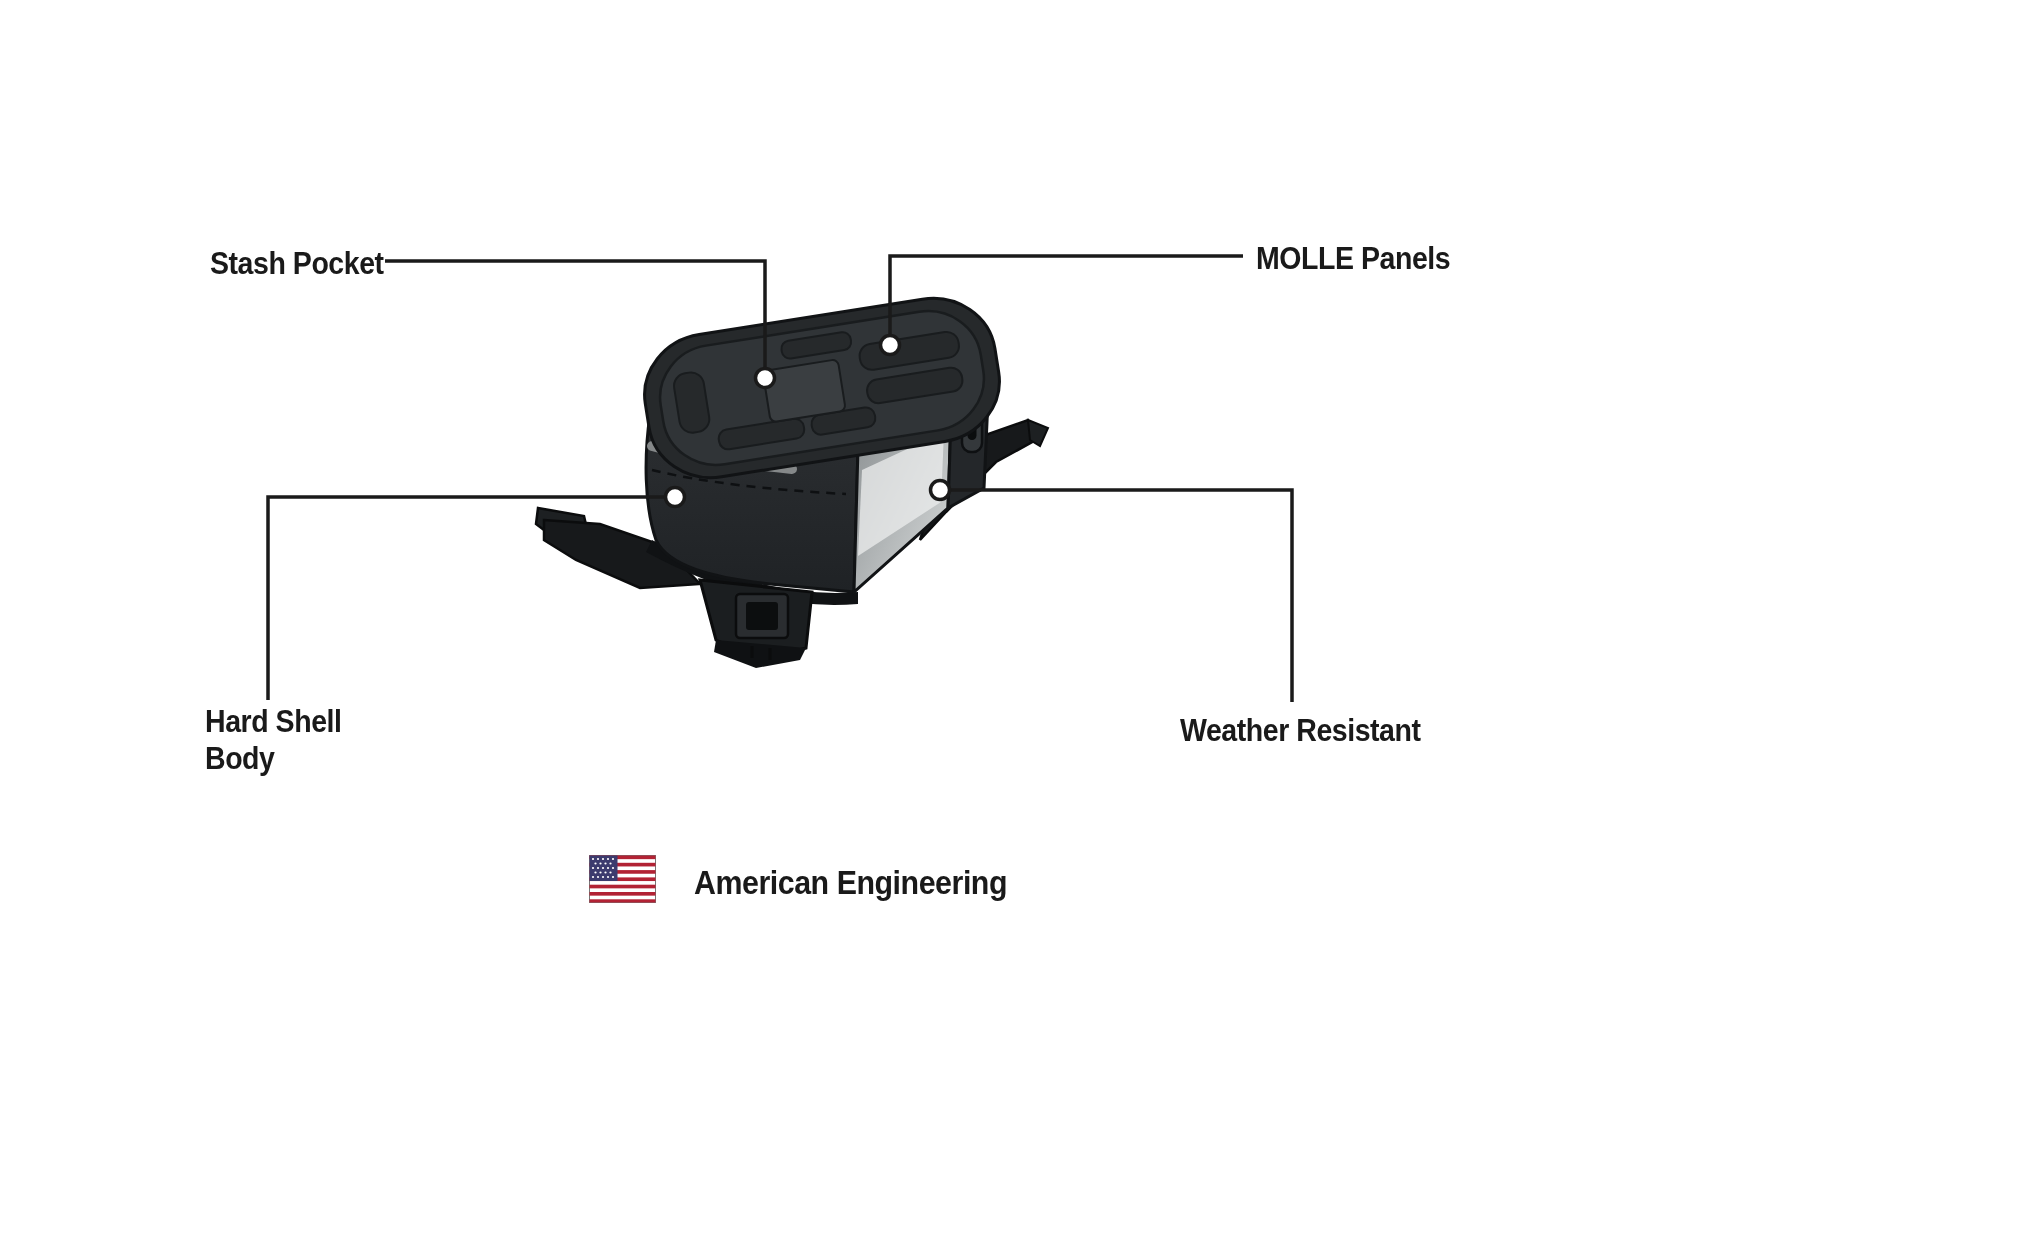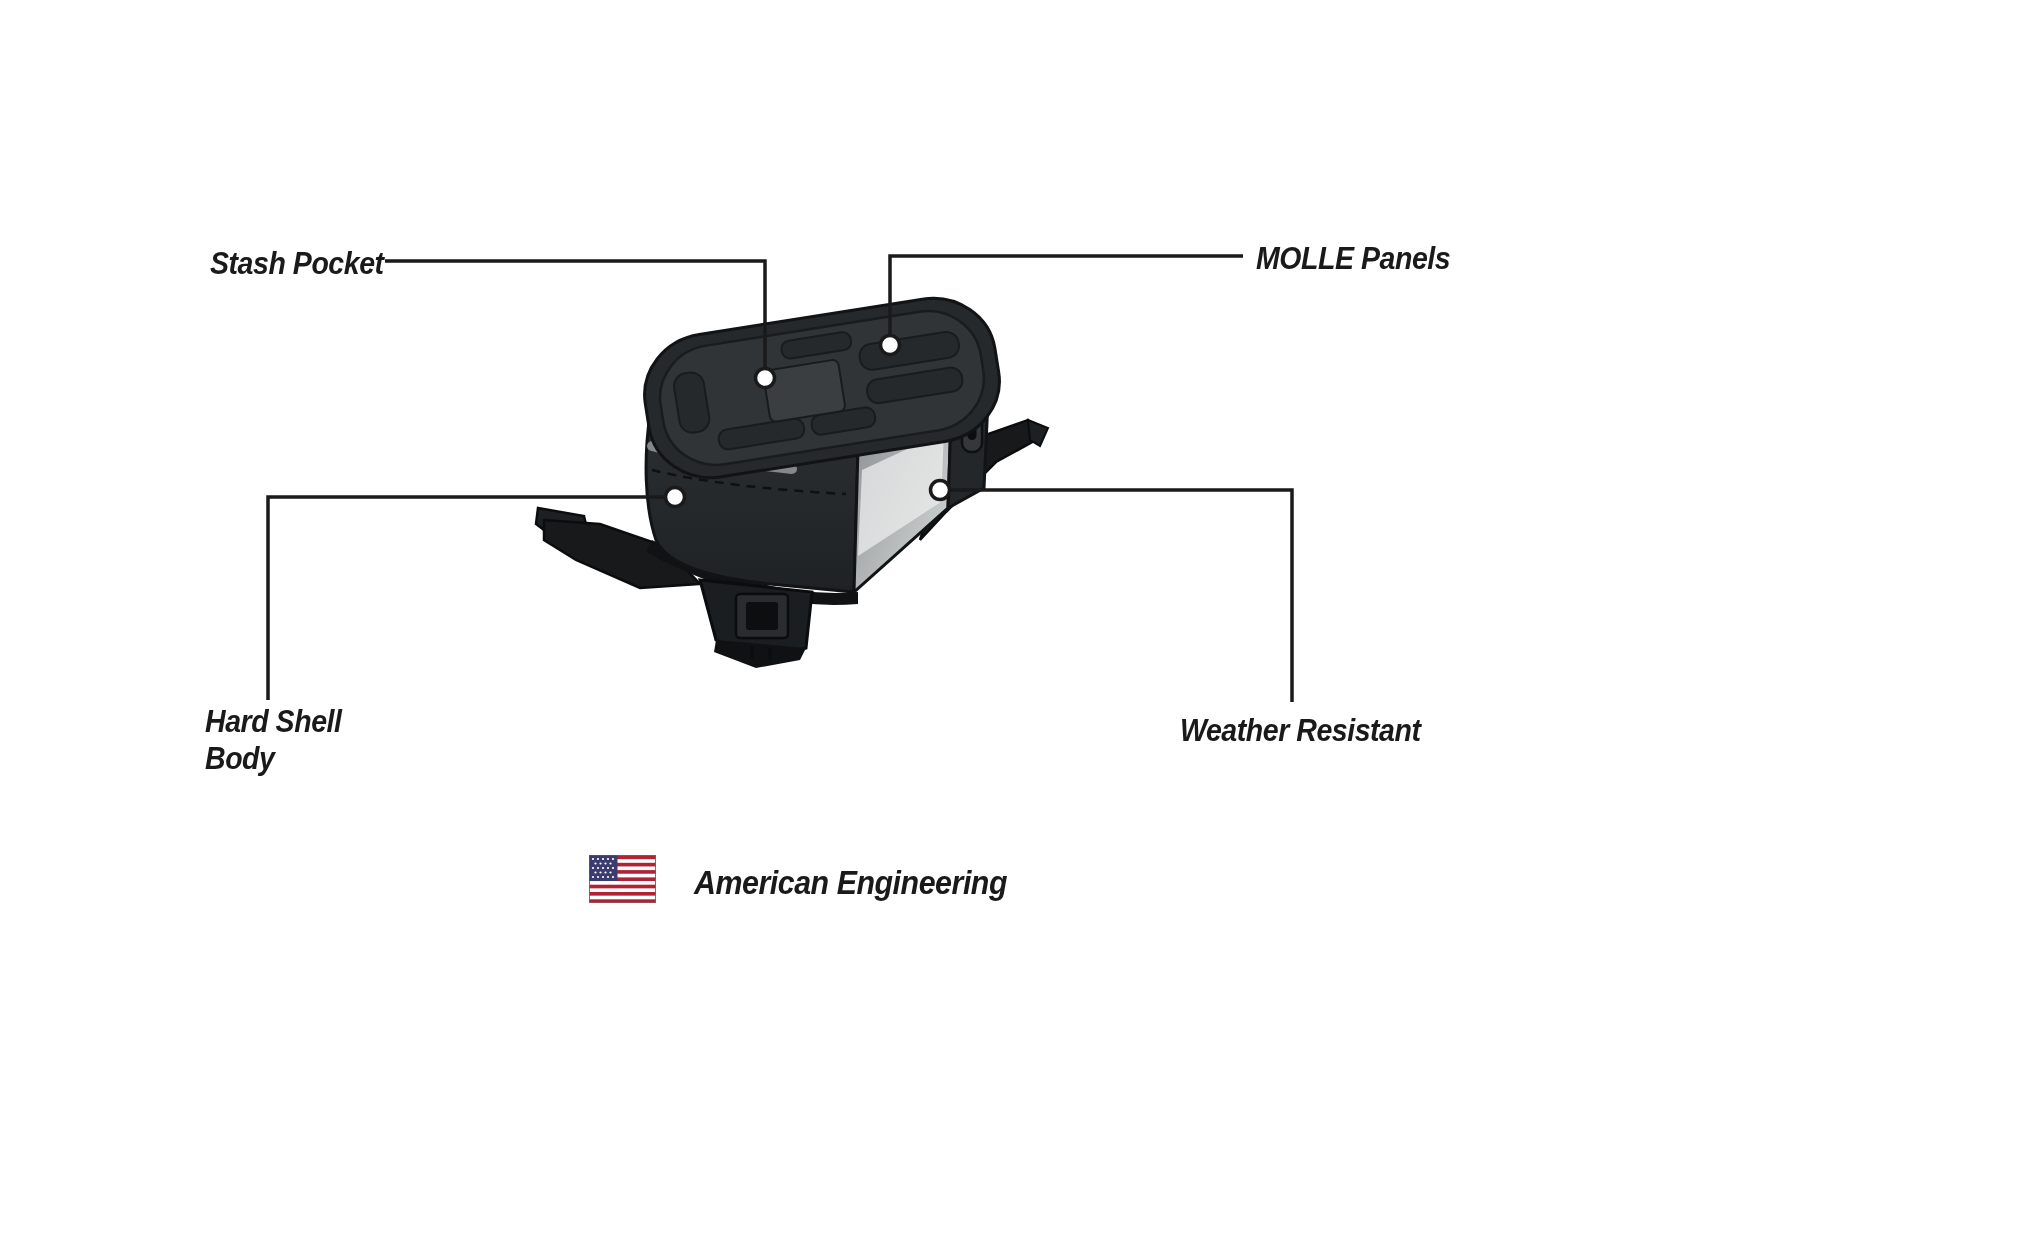--- a/index.html
+++ b/index.html
@@ -3,21 +3,20 @@
 <meta charset="utf-8">
 <style>
   html, body { margin: 0; padding: 0; background: #ffffff; }
   #stage {
     position: relative;
     width: 2044px;
     height: 1248px;
     background: #ffffff;
     overflow: hidden;
     font-family: "Liberation Sans", sans-serif;
-    font-style: italic;
   }
   #diagram-svg {
     position: absolute;
     left: 0; top: 0;
     width: 2044px; height: 1248px;
   }
   .callout-label {
     position: absolute;
     font-weight: 700;
     font-size: 31px;

